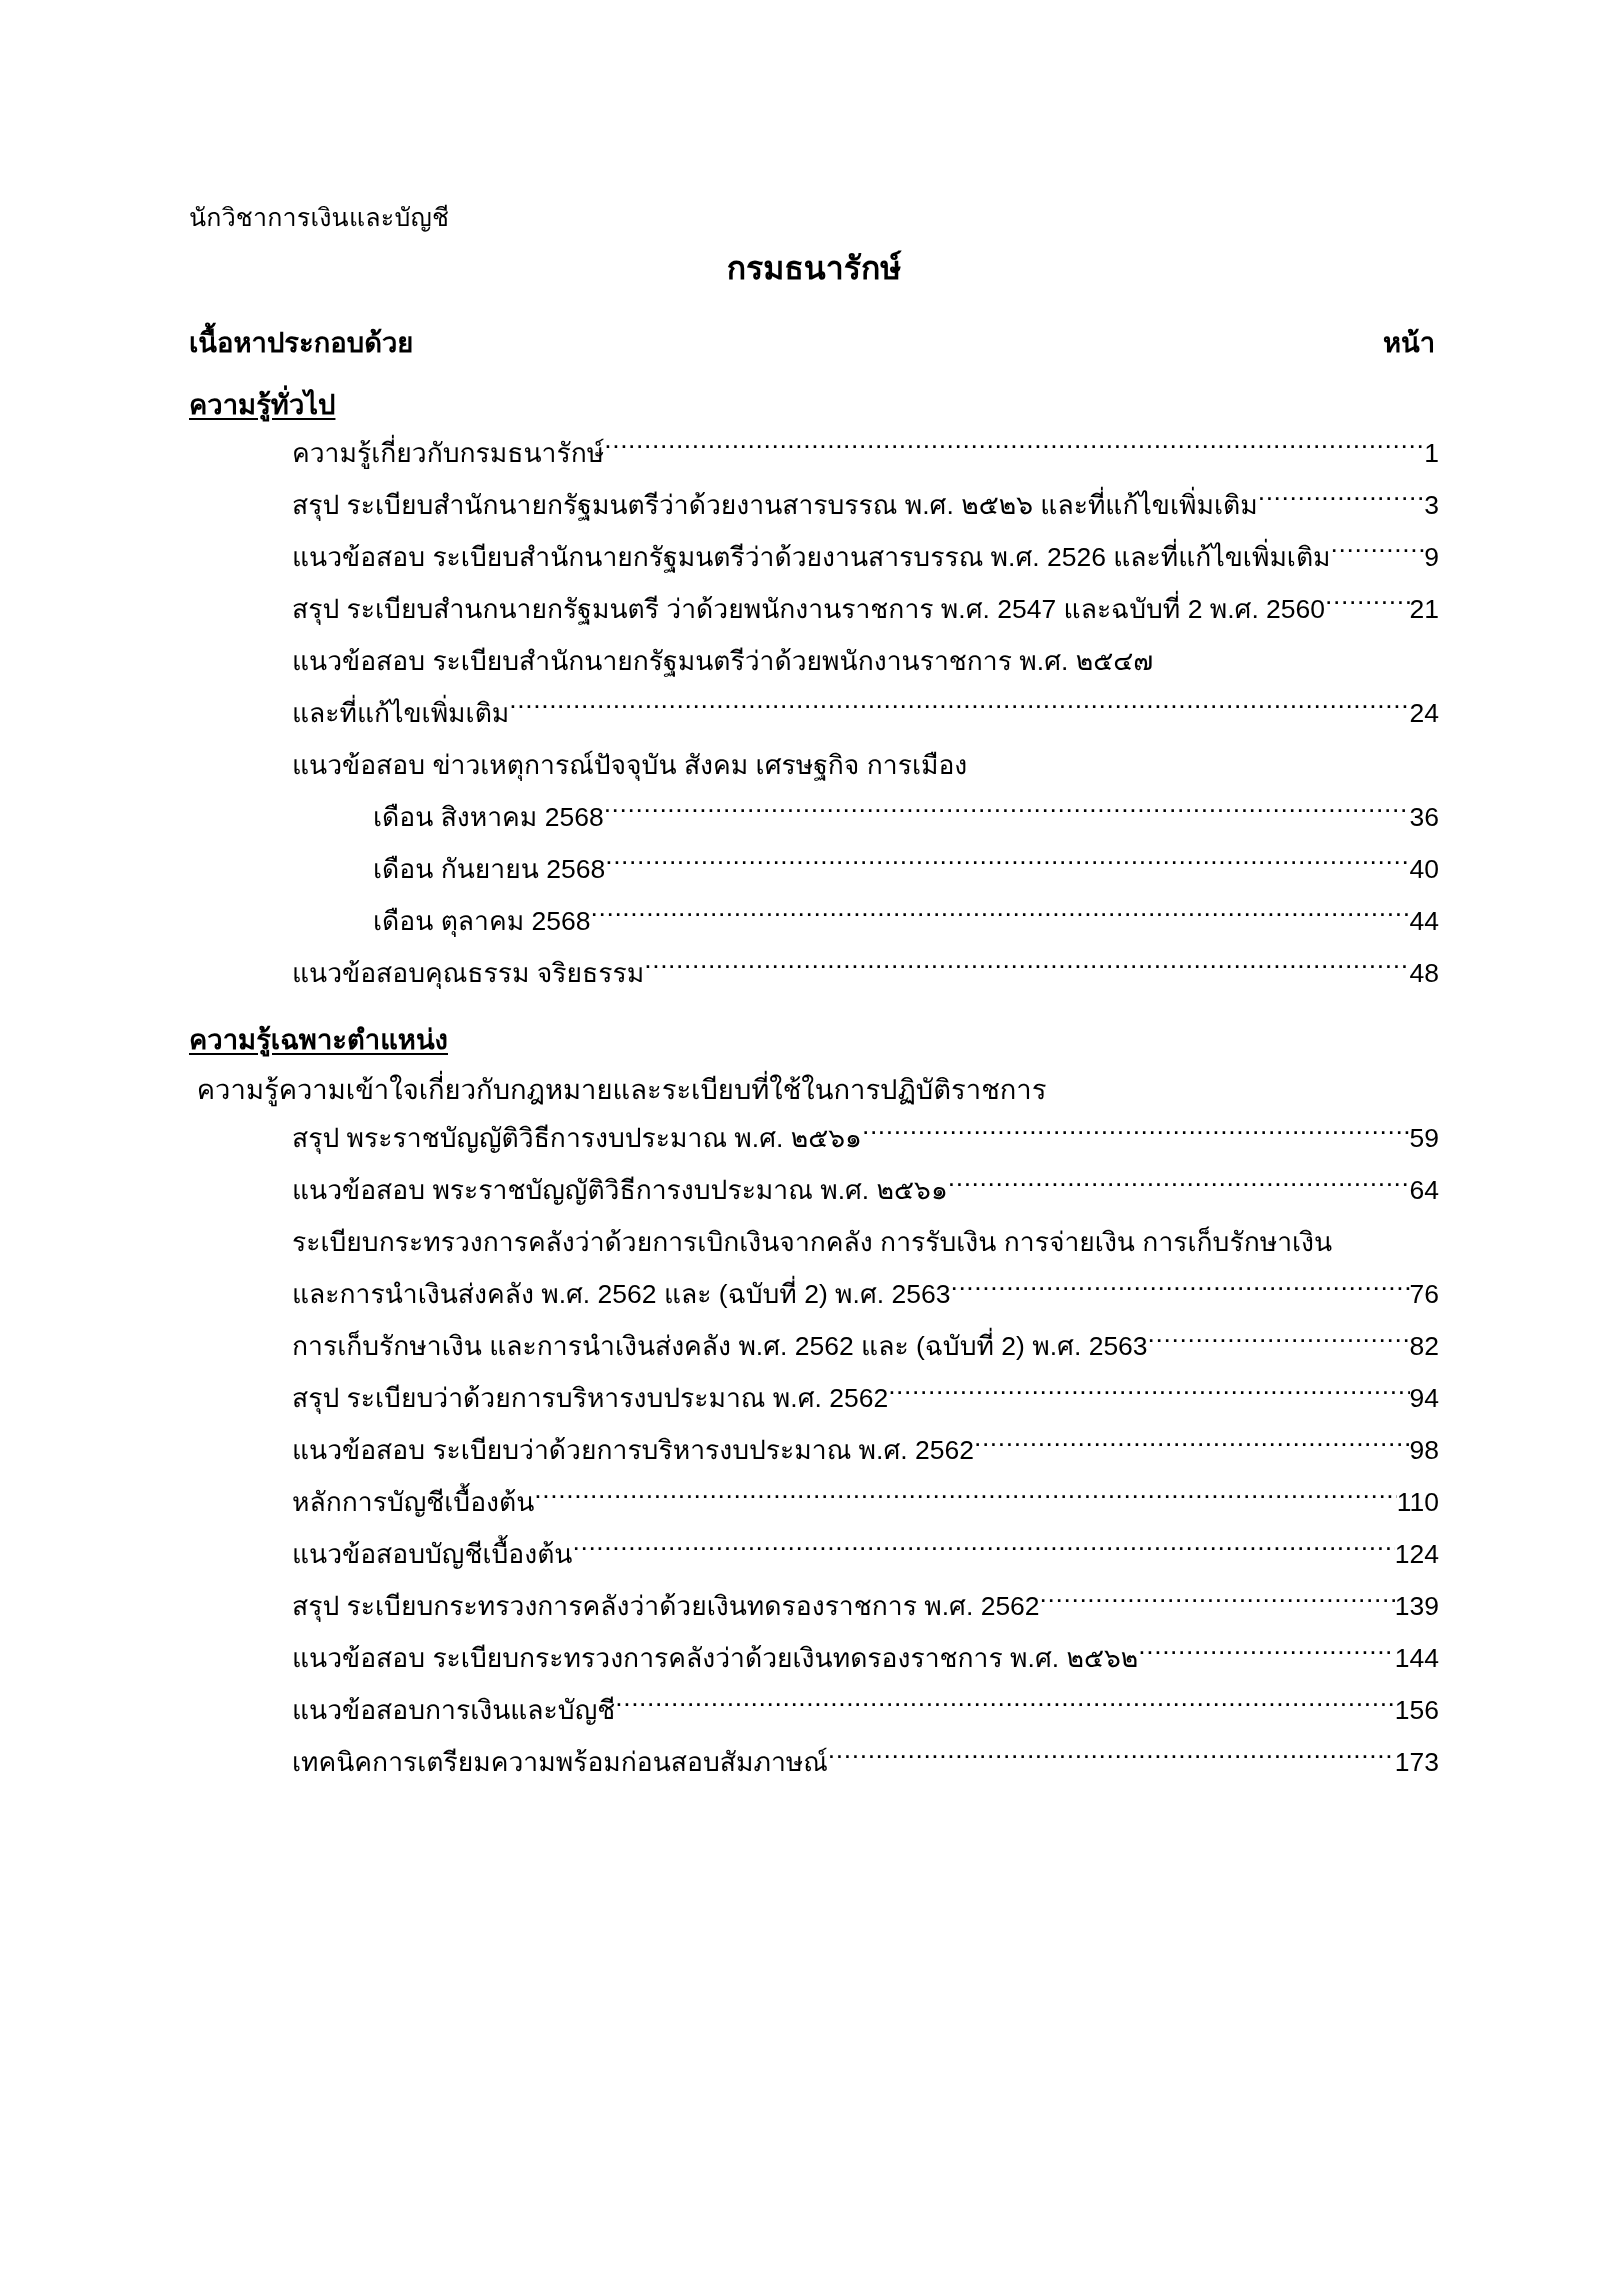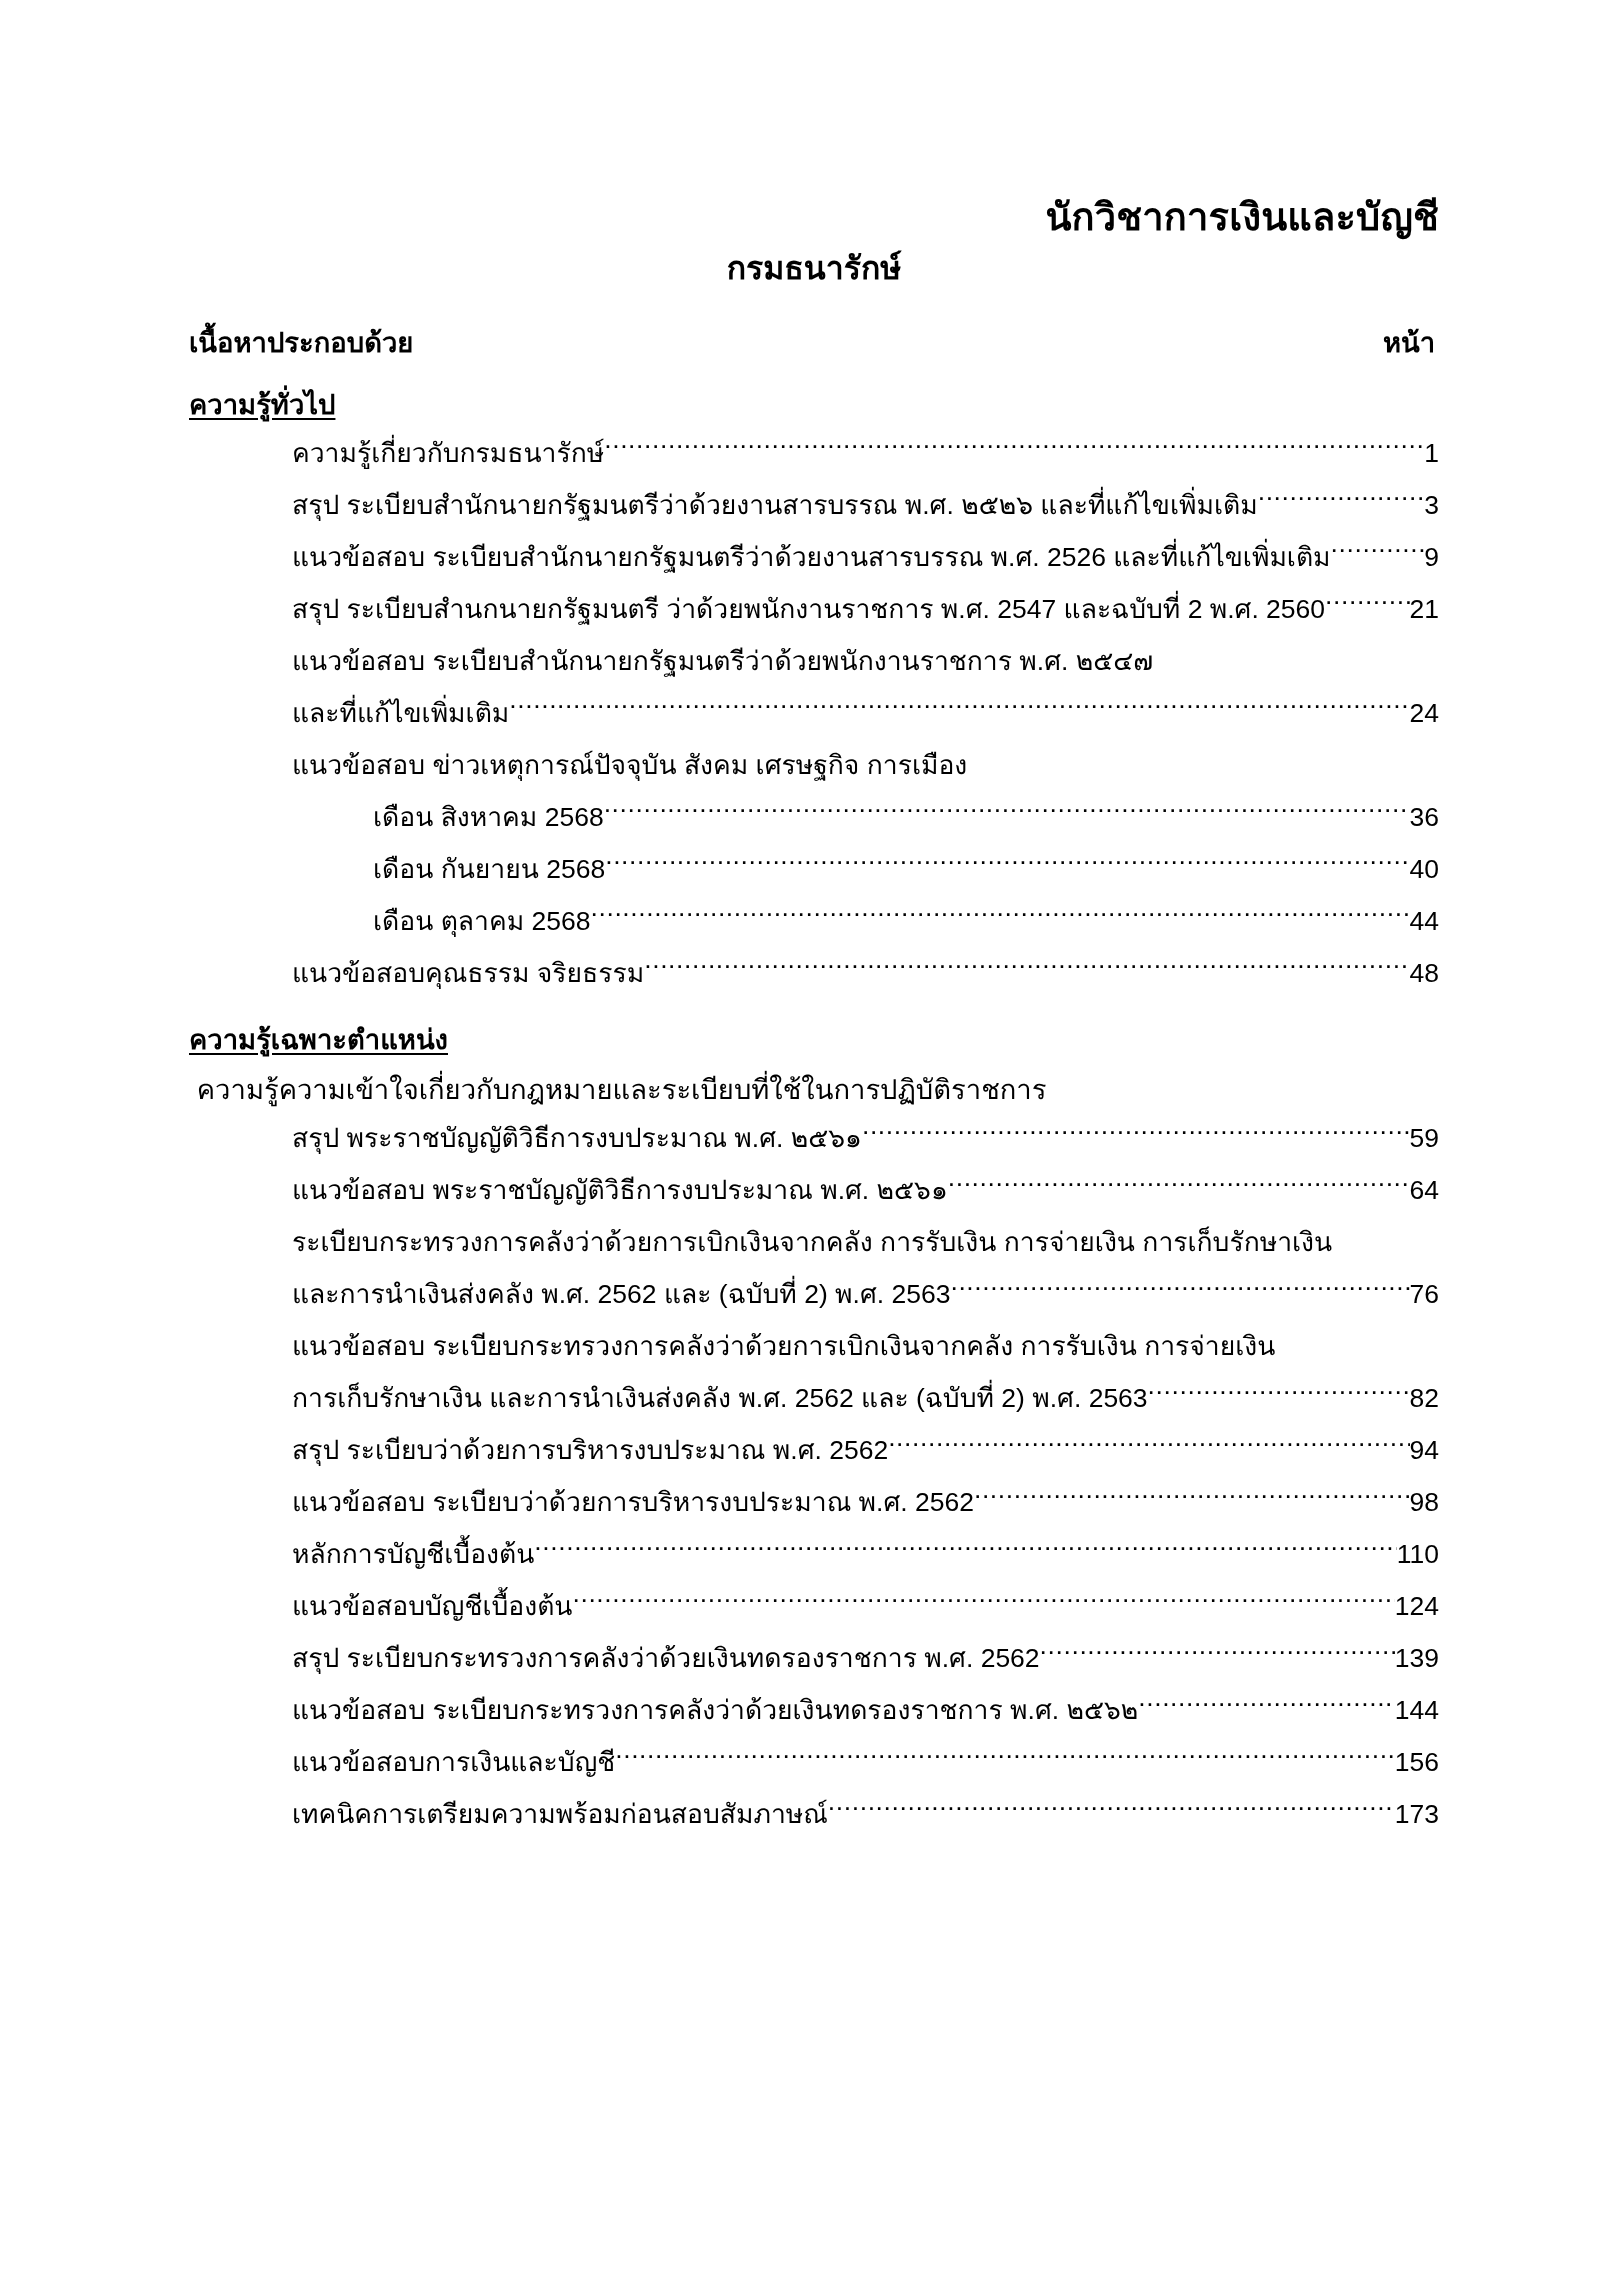--- a/index.html
+++ b/index.html
@@ -23,23 +23,23 @@
   }
   .content {
     position: absolute;
     left: 189px;
     top: 192px;
     width: 1250px;
   }
 
   
   .doc-title {
-    text-align: right;
-    font-size: 38px;
-    font-weight: bold;
+    text-align: left;
+    font-size: 25px;
+    font-weight: normal;
     line-height: 51px;
     letter-spacing: 0.2px;
     white-space: nowrap;
   }
   .doc-subtitle {
     text-align: center;
     font-size: 32px;
     font-weight: bold;
     line-height: 51px;
     white-space: nowrap;
@@ -211,25 +211,20 @@
             <div class="toc-row lvl1 noleader">
               <span class="toc-title">ระเบียบกระทรวงการคลังว่าด้วยการเบิกเงินจากคลัง การรับเงิน การจ่ายเงิน การเก็บรักษาเงิน</span>
               <span class="toc-leader"></span>
               <span class="toc-page"></span>
             </div>
             <div class="toc-row lvl1">
               <span class="toc-title">และการนำเงินส่งคลัง พ.ศ. 2562 และ (ฉบับที่ 2) พ.ศ. 2563</span>
               <span class="toc-leader"></span>
               <span class="toc-page">76</span>
             </div>
-            <div class="toc-row lvl1 noleader">
-              <span class="toc-title">แนวข้อสอบ ระเบียบกระทรวงการคลังว่าด้วยการเบิกเงินจากคลัง การรับเงิน การจ่ายเงิน</span>
-              <span class="toc-leader"></span>
-              <span class="toc-page"></span>
-            </div>
             <div class="toc-row lvl1">
               <span class="toc-title">การเก็บรักษาเงิน และการนำเงินส่งคลัง พ.ศ. 2562 และ (ฉบับที่ 2) พ.ศ. 2563</span>
               <span class="toc-leader"></span>
               <span class="toc-page">82</span>
             </div>
             <div class="toc-row lvl1">
               <span class="toc-title">สรุป ระเบียบว่าด้วยการบริหารงบประมาณ พ.ศ. 2562</span>
               <span class="toc-leader"></span>
               <span class="toc-page">94</span>
             </div>

